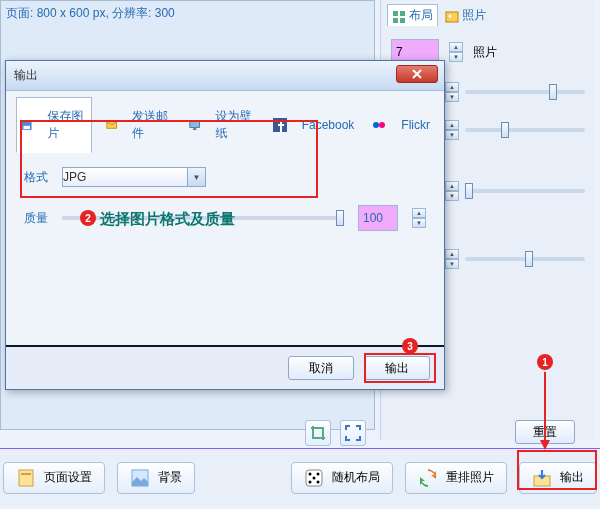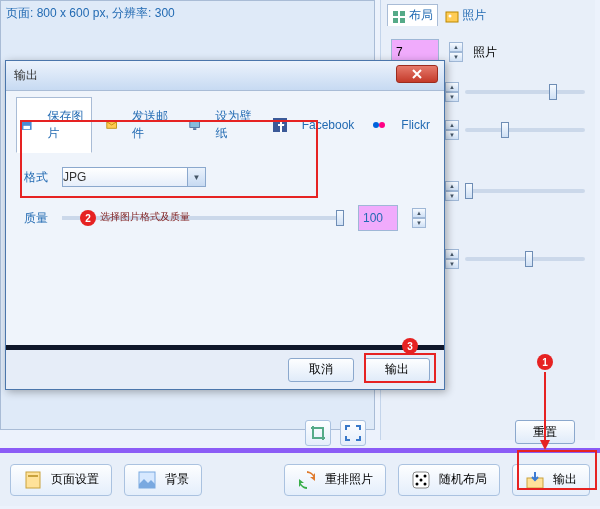--- a/index.html
+++ b/index.html
@@ -23,48 +23,48 @@
 
 .slider-row { display: flex; align-items: center; gap: 6px; margin-bottom: 12px; }
 .slider-track { flex: 1; height: 4px; background: #cbd8ea; position: relative; border-radius: 2px; }
 .slider-thumb { position: absolute; top: -6px; width: 8px; height: 16px; background: linear-gradient(#f6faff,#cfe0f5); border: 1px solid #6e8db5; }
 
 .sep-label { color: #236bb3; margin: 8px 0 6px; }
 
 .reset-btn { position: absolute; left: 515px; top: 420px; width: 60px; height: 24px; background: linear-gradient(#fdfeff,#e0ebf9); border:1px solid #8ba8cd; border-radius:3px; display:flex; align-items:center; justify-content:center; cursor:pointer; }
 
 
-.bottom-bar { position: absolute; left: 0; top: 448px; width: 600px; height: 58px; background: #e8eff9; border-top: 5px solid #8b5cf6; display: flex; align-items: center; gap: 12px; padding: 0 10px; }
+.bottom-bar { position: absolute; left: 0; top: 448px; width: 600px; height: 58px; background: #e8eff9; border-top: 1px solid #8b5cf6; display: flex; align-items: center; gap: 12px; padding: 0 3px; }
 .bbtn { display: flex; align-items: center; gap: 8px; padding: 4px 12px; background: linear-gradient(#fdfeff,#e4eefb); border: 1px solid #aac2e0; border-radius: 4px; cursor: pointer; height: 32px; }
 .bbtn .ico { width: 20px; height: 20px; }
 .spacer { flex: 1; }
 
 .mini-btn { width: 26px; height: 26px; background: linear-gradient(#fdfeff,#e4eefb); border:1px solid #aac2e0; border-radius:3px; display:flex; align-items:center; justify-content:center; cursor:pointer; position:absolute; }
 
 
 .dialog { position: absolute; left: 5px; top: 60px; width: 440px; height: 330px; background: #eff4fb; border: 1px solid #4b76ab; box-shadow: 2px 2px 8px rgba(0,0,0,.3); }
 .dlg-title { height: 30px; background: linear-gradient(#ecf3fc,#c7daf2); display: flex; align-items: center; padding: 0 8px; color: #333; border-bottom: 1px solid #a9bcd6; }
 .dlg-close { position: absolute; right: 6px; top: 4px; width: 42px; height: 18px; background: linear-gradient(#e67a6c,#c43a2a); border: 1px solid #9c2b1e; border-radius: 3px; display:flex; align-items:center; justify-content:center; cursor:pointer; }
 .dlg-close svg { width: 12px; height: 12px; }
 .dlg-tabs { padding: 6px 10px 2px; display: flex; gap: 10px; }
 .dlg-tab { display:flex; align-items:center; gap:15px; color:#236bb3; cursor:pointer; padding:10px 4px; }
 .dlg-tab.active { background:#fff; border:1px solid #a9bcd6; border-bottom:1px solid #fff; }
 .dlg-body { padding: 12px 18px; }
 .frm-row { display:flex; align-items:center; gap:14px; margin-bottom:18px; color:#236bb3; }
 .dropdown { width:144px; height:20px; background:linear-gradient(#fff,#e6eefa); border:1px solid #8ba8cd; display:flex; align-items:center; padding:0 0; position:relative; color:#333; }
 .dropdown .dd-arrow { position:absolute; right:0; top:0; width:18px; height:100%; background:linear-gradient(#eaf2fc,#c7daf2); border-left:1px solid #8ba8cd; display:flex; align-items:center; justify-content:center; color:#456; font-size:8px; }
 .qslider { flex:1; height:4px; background:#cbd8ea; position:relative; }
 .qthumb { position:absolute; right:0; top:-6px; width:8px; height:16px; background:linear-gradient(#f6faff,#cfe0f5); border:1px solid #6e8db5; }
-.dlg-footer { position:absolute; left:0; bottom:0; width:100%; height:44px; background:#e6edf8; border-top:5px solid #0f172a; display:flex; align-items:center; justify-content:flex-end; gap:10px; padding:0 14px; }
+.dlg-footer { position:absolute; left:0; bottom:0; width:100%; height:44px; background:#e6edf8; border-top:2px solid #0f172a; display:flex; align-items:center; justify-content:flex-end; gap:10px; padding:0 14px; }
 .dlg-btn { width:66px; height:24px; background:linear-gradient(#fdfeff,#e0ebf9); border:1px solid #8ba8cd; border-radius:3px; display:flex; align-items:center; justify-content:center; cursor:pointer; }
 
 
 .red-box { position:absolute; border:2px solid #e62222; pointer-events:none; }
 .anno-circle { width:16px; height:16px; border-radius:50%; background:#e62222; color:#fff; font-size:10px; font-weight:bold; display:flex; align-items:center; justify-content:center; position:absolute; }
-.anno-text { position:absolute; color:#7f1d1d; font-size:10px; font-weight:normal; }
+.anno-text { position:absolute; color:#0f766e; font-size:15px; font-weight:bold; }
 .arrow-line { position:absolute; width:2px; background:#e62222; }
 .arrow-head { position:absolute; width:0; height:0; border-left:5px solid transparent; border-right:5px solid transparent; border-top:10px solid #e62222; }
 
 .ico-sq { width:14px; height:14px; display:inline-block; }
 </style>
 </head>
 <body>
 
 <div class="main-canvas">
   <div class="page-info">页面: 800 x 600 px, 分辨率: 300</div>
@@ -177,37 +177,37 @@
     <span>页面设置</span>
   </div>
   <div class="bbtn">
     <svg class="ico" viewBox="0 0 20 20">
         <rect x="2" y="2" width="16" height="16" fill="#d6e8ff" stroke="#7aa9e0"></rect>
         <path d="M2 14l5-5 4 4 3-3 4 4v4H2z" fill="#7aa9e0"></path>
       </svg>
     <span>背景</span>
   </div>
   <div class="spacer"></div>
-  <div class="bbtn">
-    <svg class="ico" viewBox="0 0 20 20">
-        <path d="M10 3a7 7 0 0 1 6.3 4H13l5 4V3l-1.5 1.8A9 9 0 0 0 10 1z" fill="#e07b2e"></path>
-        <path d="M10 17a7 7 0 0 1-6.3-4H7L2 9v8l1.5-1.8A9 9 0 0 0 10 19z" fill="#3aae4a"></path>
-      </svg>
-    <span>重排照片</span>
-  </div>
   <div class="bbtn">
     <svg class="ico" viewBox="0 0 20 20">
         <rect x="2" y="2" width="16" height="16" rx="3" fill="#fff" stroke="#888"></rect>
         <circle cx="6" cy="6" r="1.5"></circle>
         <circle cx="14" cy="6" r="1.5"></circle>
         <circle cx="10" cy="10" r="1.5"></circle>
         <circle cx="6" cy="14" r="1.5"></circle>
         <circle cx="14" cy="14" r="1.5"></circle>
       </svg>
     <span>随机布局</span>
+  </div>
+  <div class="bbtn">
+    <svg class="ico" viewBox="0 0 20 20">
+        <path d="M10 3a7 7 0 0 1 6.3 4H13l5 4V3l-1.5 1.8A9 9 0 0 0 10 1z" fill="#e07b2e"></path>
+        <path d="M10 17a7 7 0 0 1-6.3-4H7L2 9v8l1.5-1.8A9 9 0 0 0 10 19z" fill="#3aae4a"></path>
+      </svg>
+    <span>重排照片</span>
   </div>
   <div class="bbtn">
     <svg class="ico" viewBox="0 0 20 20">
         <rect x="2" y="8" width="16" height="10" fill="#ffe29a" stroke="#c9a23d"></rect>
         <path d="M10 2v8M7 7l3 3 3-3" stroke="#3a7ad4" stroke-width="2" fill="none"></path>
       </svg>
     <span>输出</span>
   </div>
 </div>
 

